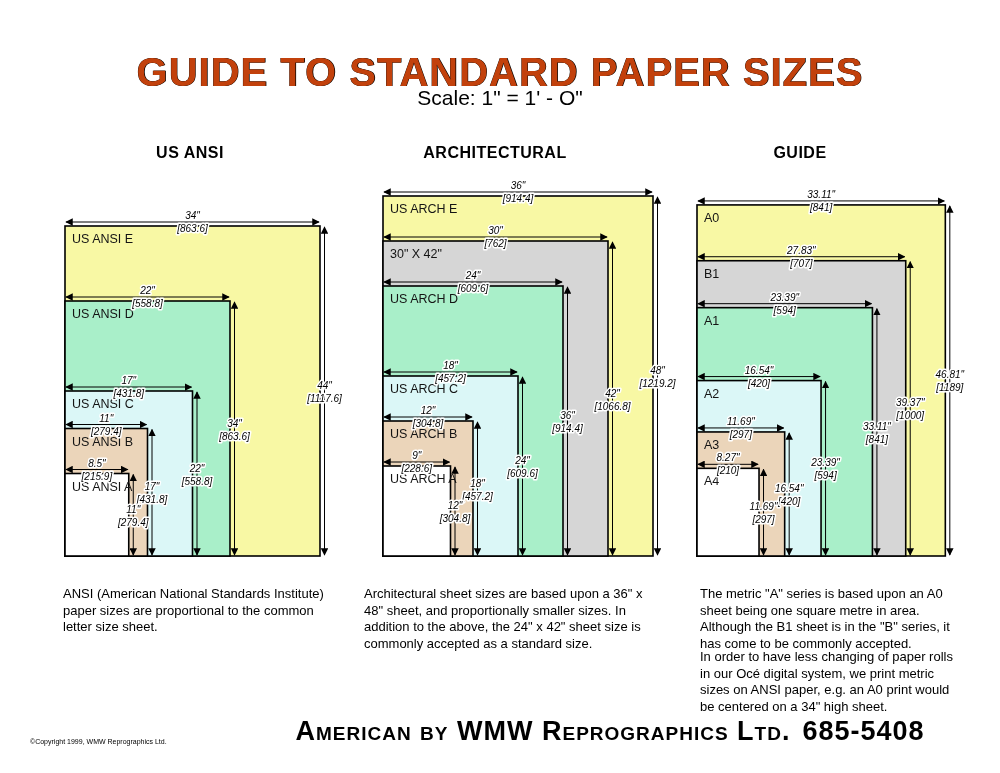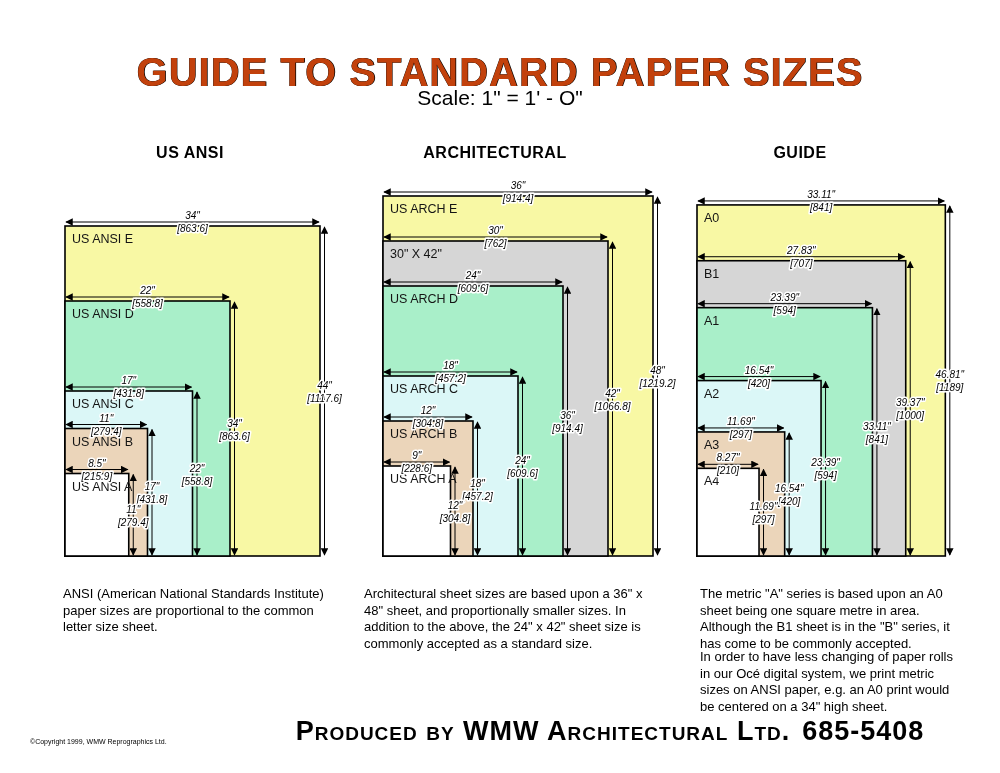--- a/index.html
+++ b/index.html
@@ -219,15 +219,15 @@
       </g>
     </g>
   </svg>
 
 <div class="caption" id="caption-ansi">ANSI (American National Standards Institute) paper sizes are proportional to the common letter size sheet.</div>
 <div class="caption" id="caption-arch">Architectural sheet sizes are based upon a 36" x 48" sheet, and proportionally smaller sizes. In addition to the above, the 24" x 42" sheet size is commonly accepted as a standard size.</div>
 <div class="caption" id="caption-metric-1">The metric "A" series is based upon an A0 sheet being one square metre in area. Although the B1 sheet is in the "B" series, it has come to be commonly accepted.</div>
 <div class="caption" id="caption-metric-2">In order to have less changing of paper rolls in our Océ digital system, we print metric sizes on ANSI paper, e.g. an A0 print would be centered on a 34" high sheet.</div>
 
 <div class="footer-line">
-  <span>Produced by WMW Architectural Ltd.</span><span class="phone">685-5408</span>
+  <span>American by WMW Reprographics Ltd.</span><span class="phone">685-5408</span>
 </div>
 <div class="copyright">©Copyright 1999, WMW Reprographics Ltd.</div>
 
 </body></html>

